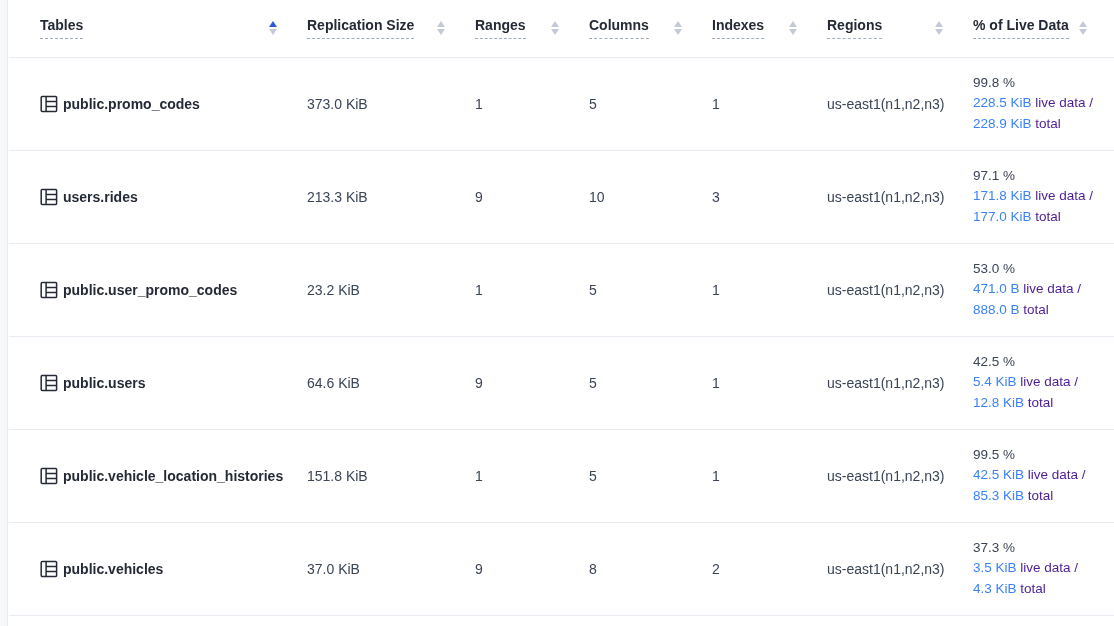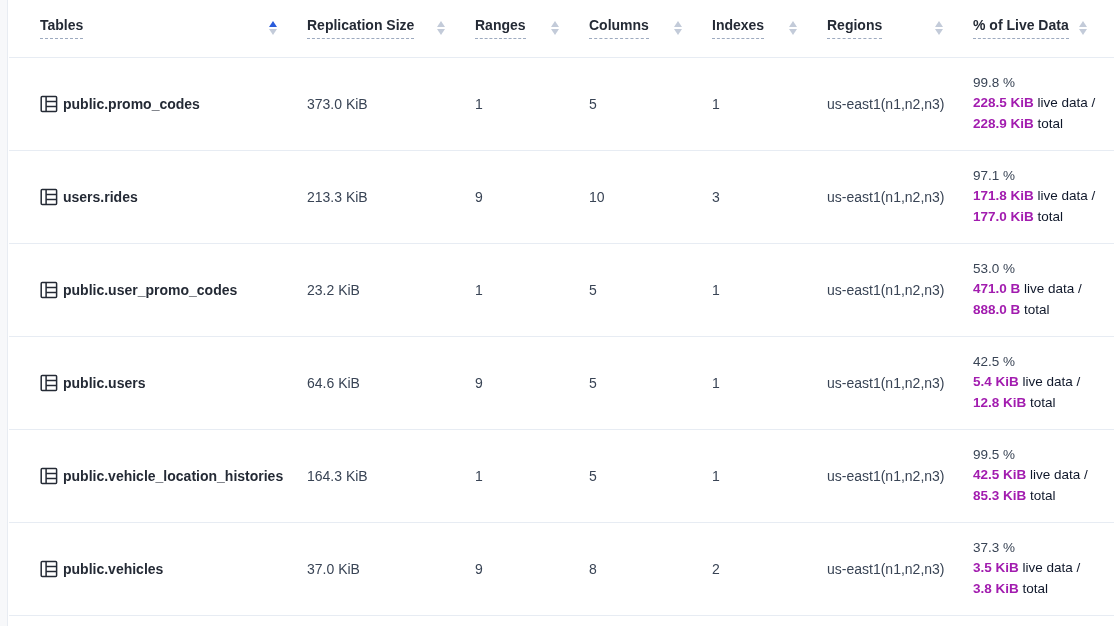--- a/index.html
+++ b/index.html
@@ -58,22 +58,22 @@
     display: flex; align-items: center; gap: 5px;
     font-weight: bold; color: #242a35;
     white-space: nowrap;
   }
   .tbl-icon { flex: 0 0 auto; display: inline-flex; }
   .name-link { cursor: pointer; }
   .regions-cell { white-space: nowrap; }
 
   .pct-cell { font-size: 13.5px; line-height: 20.5px; }
   .pct-line { white-space: nowrap; }
-  .pct-num { font-weight: bold; color: #a21caf; }
-  .pct-muted { color: #0f172a; }
+  .pct-num { font-weight: normal; color: #3b82f6; }
+  .pct-muted { color: #4c1d95; }
 </style>
 </head>
 <body>
 
 <div class="left-strip"></div>
 
 <div class="content">
   <table class="data-table">
     <colgroup>
       <col style="width:298px">
@@ -264,21 +264,21 @@
           <svg width="18" height="18" viewBox="0 0 18 18" fill="none" stroke="#242a35" stroke-width="1.5">
             <rect x="1.2" y="1.6" width="15.4" height="14.8" rx="1"></rect>
             <line x1="6.1" y1="1.6" x2="6.1" y2="16.4"></line>
             <line x1="6.1" y1="6.5" x2="16.6" y2="6.5"></line>
             <line x1="6.1" y1="11.5" x2="16.6" y2="11.5"></line>
           </svg>
         </span>
         <span class="name-link">public.vehicle_location_histories</span>
       </span>
     </td>
-    <td>164.3 KiB</td>
+    <td>151.8 KiB</td>
     <td>1</td>
     <td>5</td>
     <td>1</td>
     <td class="regions-cell">us-east1(n1,n2,n3)</td>
     <td class="pct-cell">
       <div class="pct-line">99.5 %</div>
       <div class="pct-line"><span class="pct-num">42.5 KiB</span><span class="pct-muted"> live data /</span></div>
       <div class="pct-line"><span class="pct-num">85.3 KiB</span><span class="pct-muted"> total</span></div>
     </td>
   </tr>
@@ -298,18 +298,18 @@
       </span>
     </td>
     <td>37.0 KiB</td>
     <td>9</td>
     <td>8</td>
     <td>2</td>
     <td class="regions-cell">us-east1(n1,n2,n3)</td>
     <td class="pct-cell">
       <div class="pct-line">37.3 %</div>
       <div class="pct-line"><span class="pct-num">3.5 KiB</span><span class="pct-muted"> live data /</span></div>
-      <div class="pct-line"><span class="pct-num">3.8 KiB</span><span class="pct-muted"> total</span></div>
+      <div class="pct-line"><span class="pct-num">4.3 KiB</span><span class="pct-muted"> total</span></div>
     </td>
   </tr>
 </tbody>
   </table>
 </div>
 
 </body></html>

